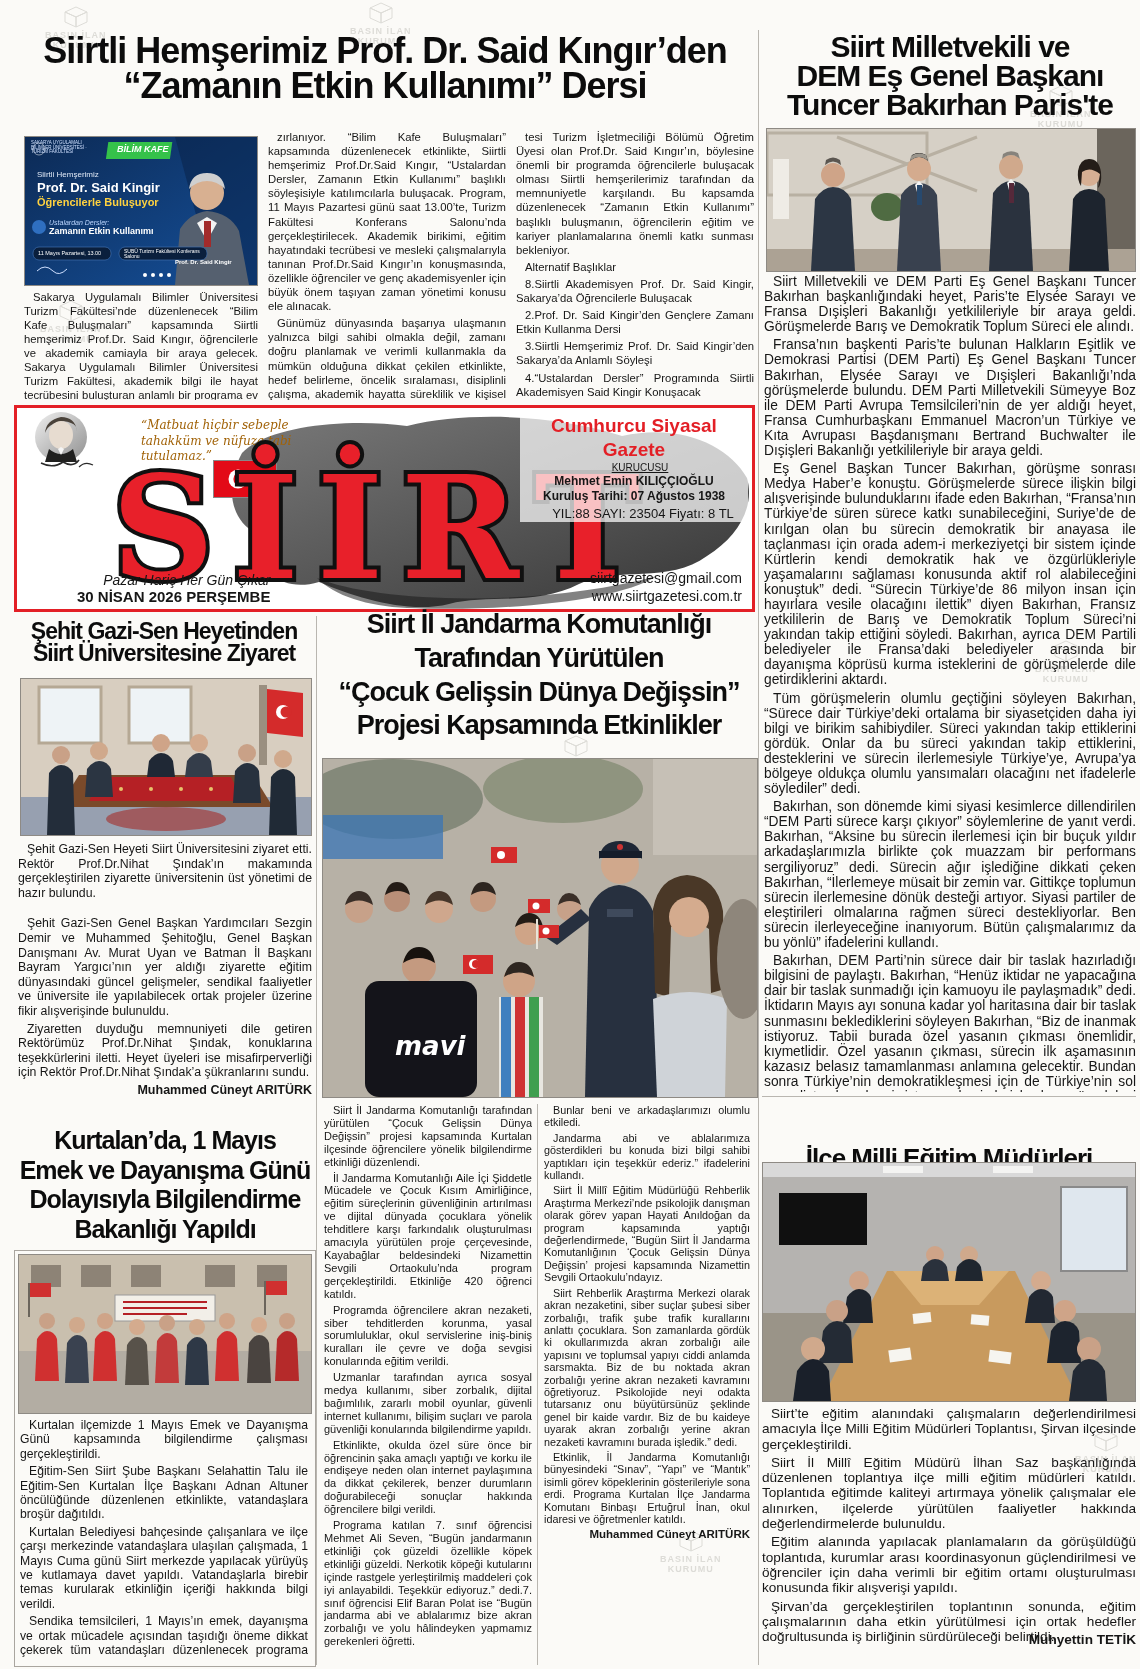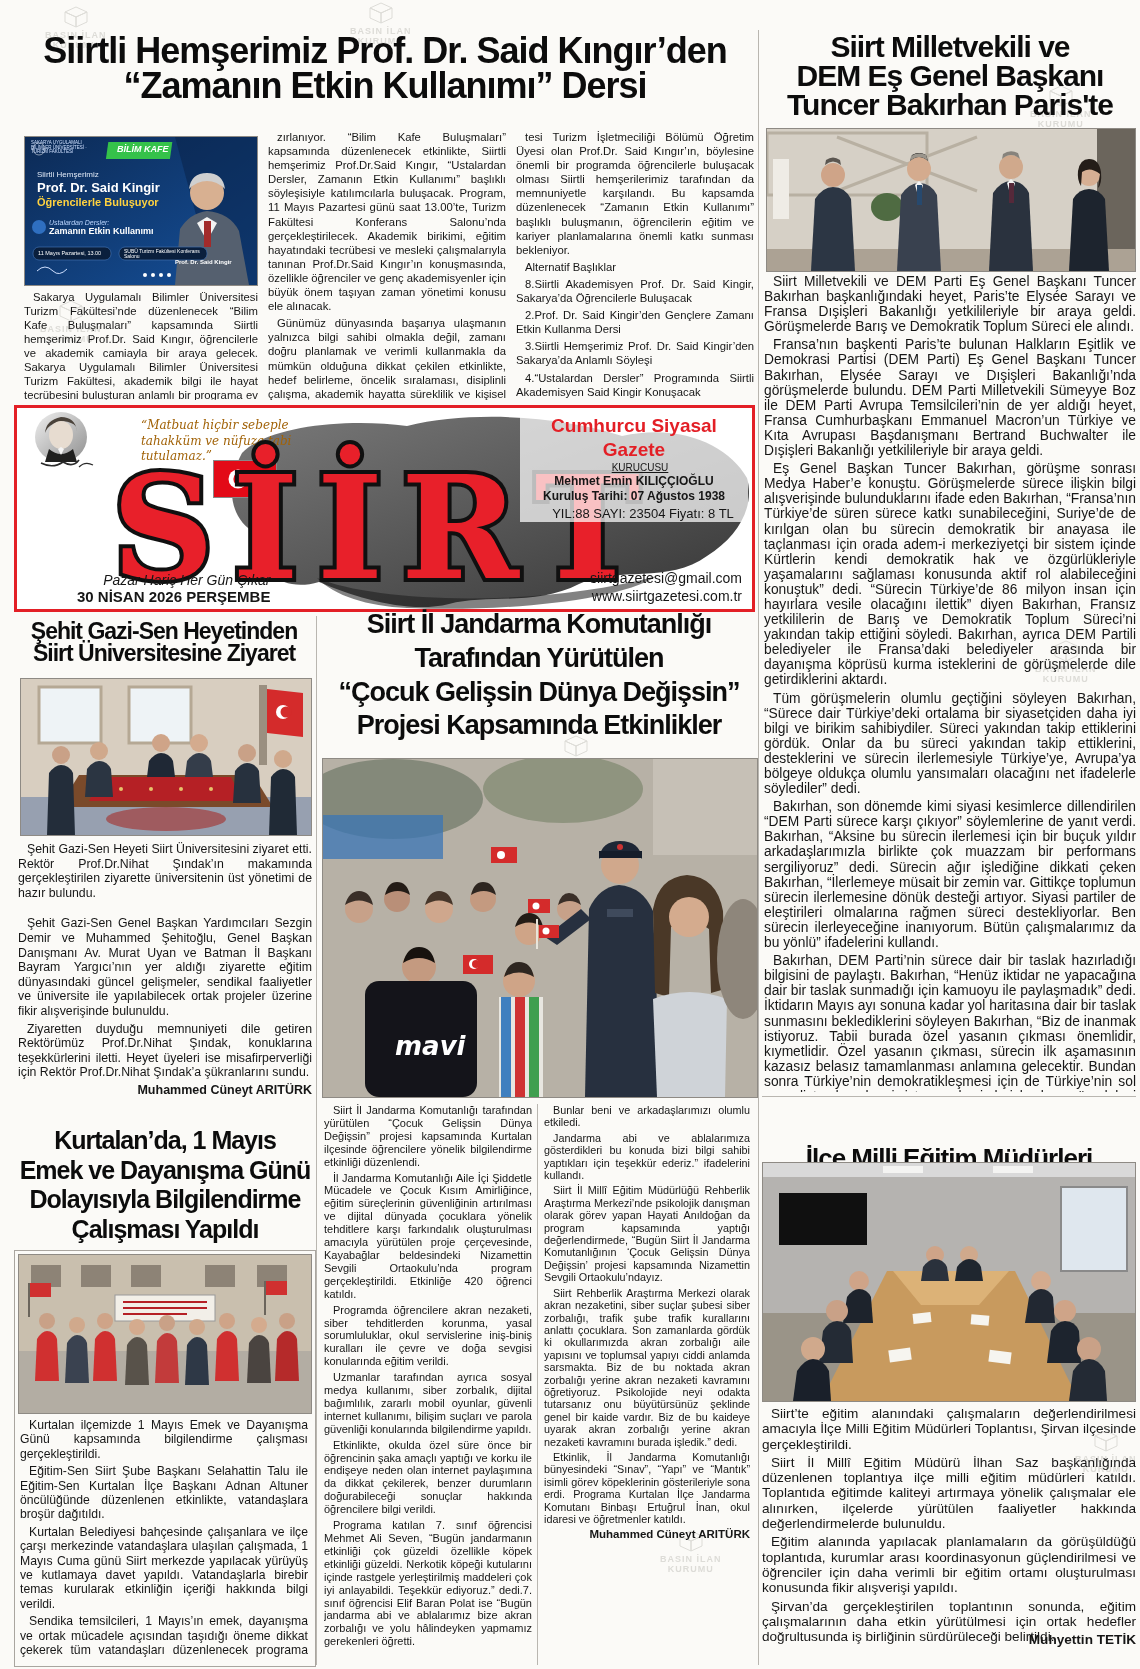--- a/index.html
+++ b/index.html
@@ -378,21 +378,21 @@
     <p>Şehit Gazi-Sen Heyeti Siirt Üniversitesini ziyaret etti. Rektör Prof.Dr.Nihat Şındak’ın makamında gerçekleştirilen ziyarette üniversitenin üst yönetimi de hazır bulundu.</p>
     <p style="margin-top:16px;">Şehit Gazi-Sen Genel Başkan Yardımcıları Sezgin Demir ve Muhammed Şehitoğlu, Genel Başkan Danışmanı Av. Murat Uyan ve Batman İl Başkanı Bayram Yargıcı’nın yer aldığı ziyarette eğitim dünyasındaki güncel gelişmeler, sendikal faaliyetler ve üniversite ile yapılabilecek ortak projeler üzerine fikir alışverişinde bulunuldu.</p>
     <p>Ziyaretten duyduğu memnuniyeti dile getiren Rektörümüz Prof.Dr.Nihat Şındak, konuklarına teşekkürlerini iletti. Heyet üyeleri ise misafirperverliği için Rektör Prof.Dr.Nihat Şındak’a şükranlarını sundu.</p>
     <div class="byline" style="font-size:12.5px;">Muhammed Cüneyt ARITÜRK</div>
   </div>
 
   <div class="abs hl" style="left:16px;top:1126px;width:298px;font-size:25px;line-height:1.18;">
     <div>Kurtalan’da, 1 Mayıs</div>
     <div>Emek ve Dayanışma Günü</div>
     <div>Dolayısıyla Bilgilendirme</div>
-    <div>Çalışması Yapıldı</div>
+    <div>Bakanlığı Yapıldı</div>
   </div>
   <div class="abs" style="left:14px;top:1250px;width:300px;height:415px;border:1px solid #a9a59f;"></div>
   <div class="abs ph" style="left:18px;top:1254px;width:292px;height:158px;">
     <svg viewBox="0 0 292 158" preserveAspectRatio="none">
       <rect width="292" height="158" fill="#c9bfae"></rect>
       <g fill="#8d8376">
           <rect x="12" y="10" width="30" height="22"></rect>
           <rect x="62" y="10" width="30" height="22"></rect>
           <rect x="112" y="10" width="30" height="22"></rect>
           <rect x="186" y="10" width="30" height="22"></rect>

